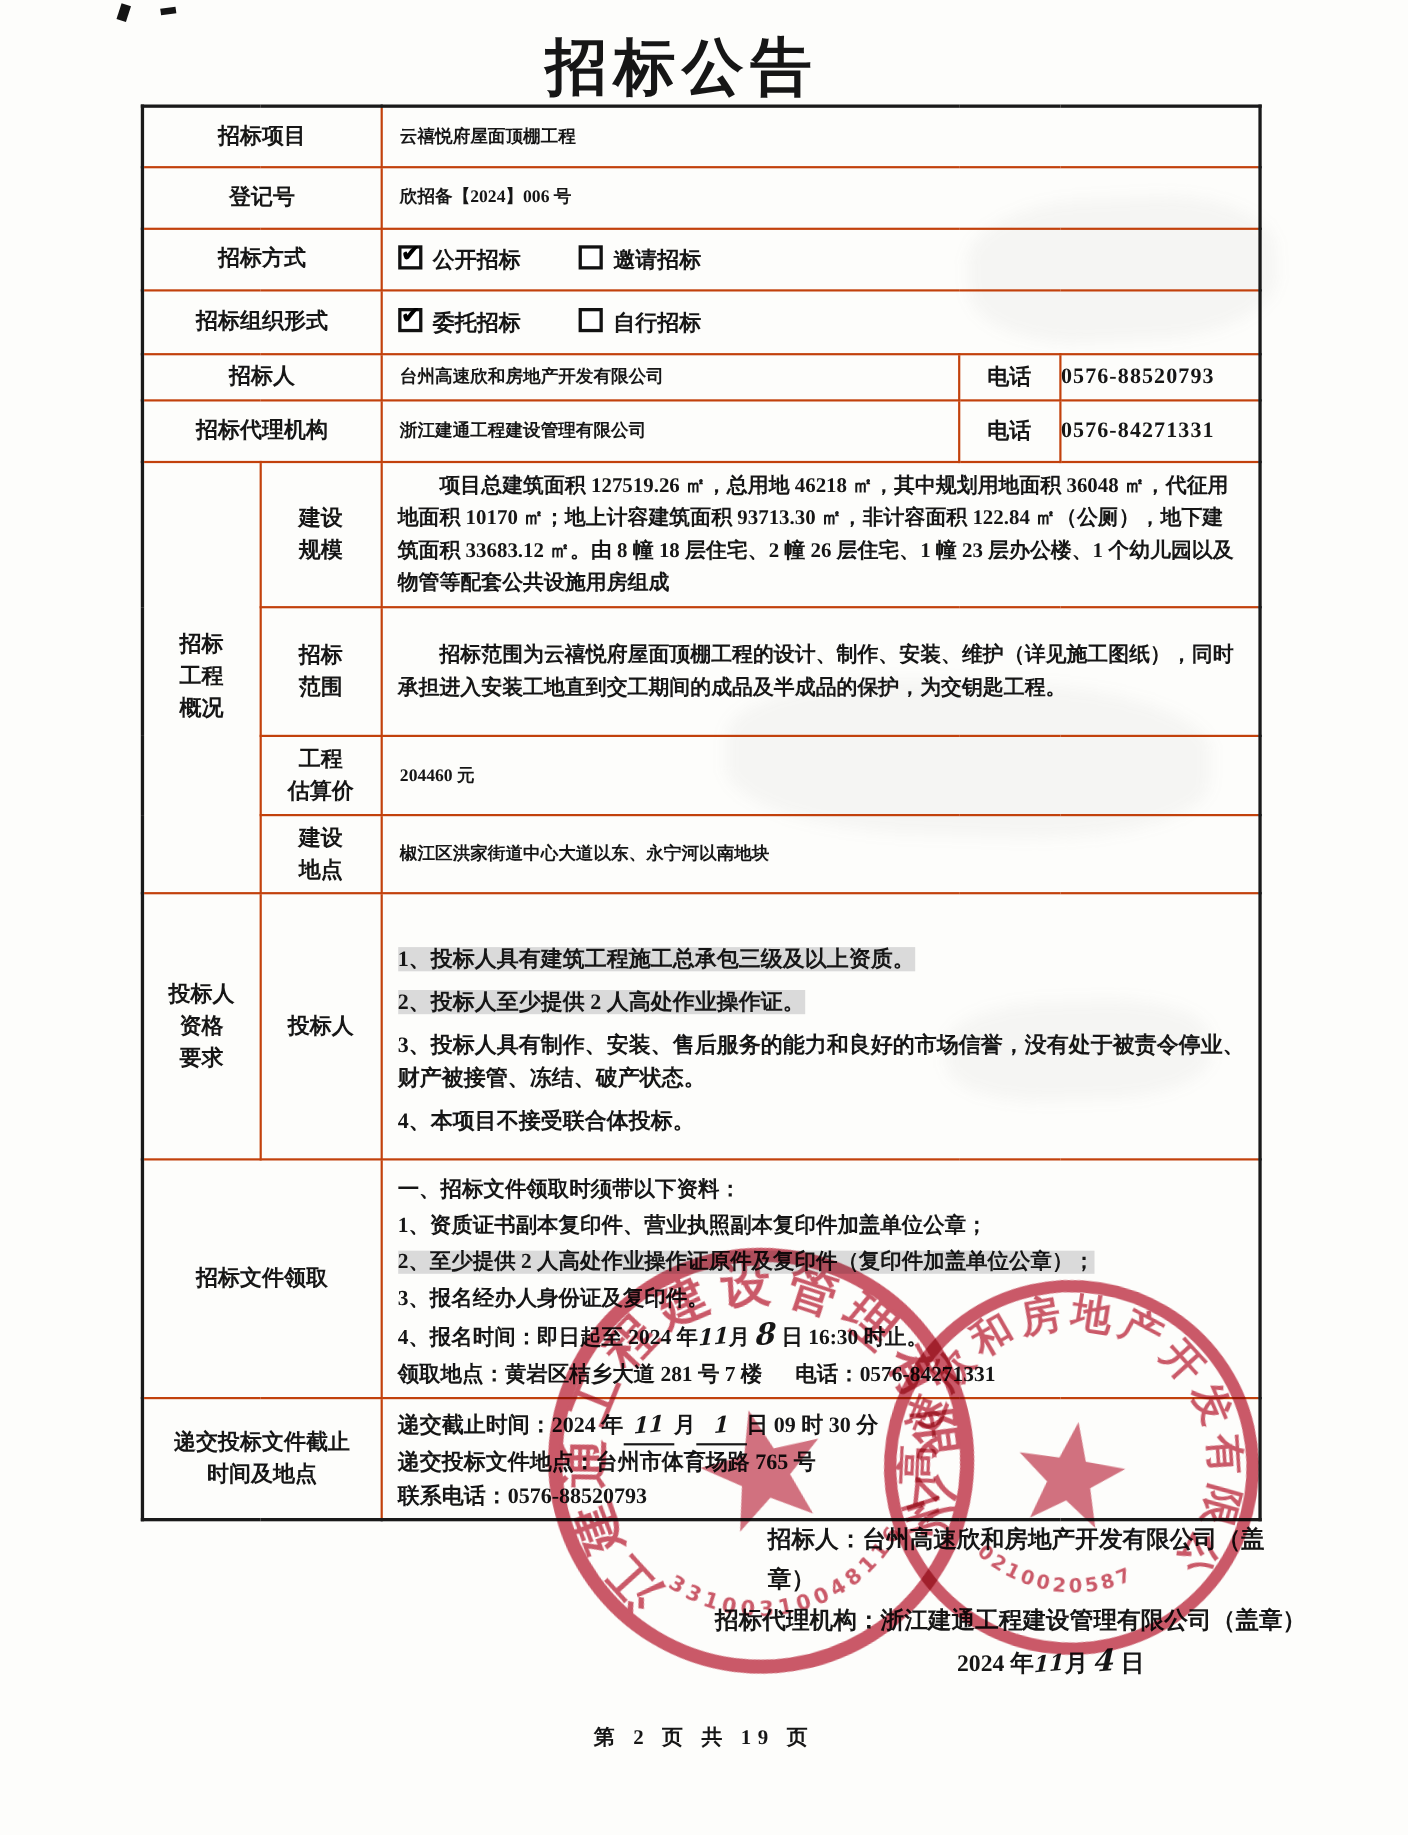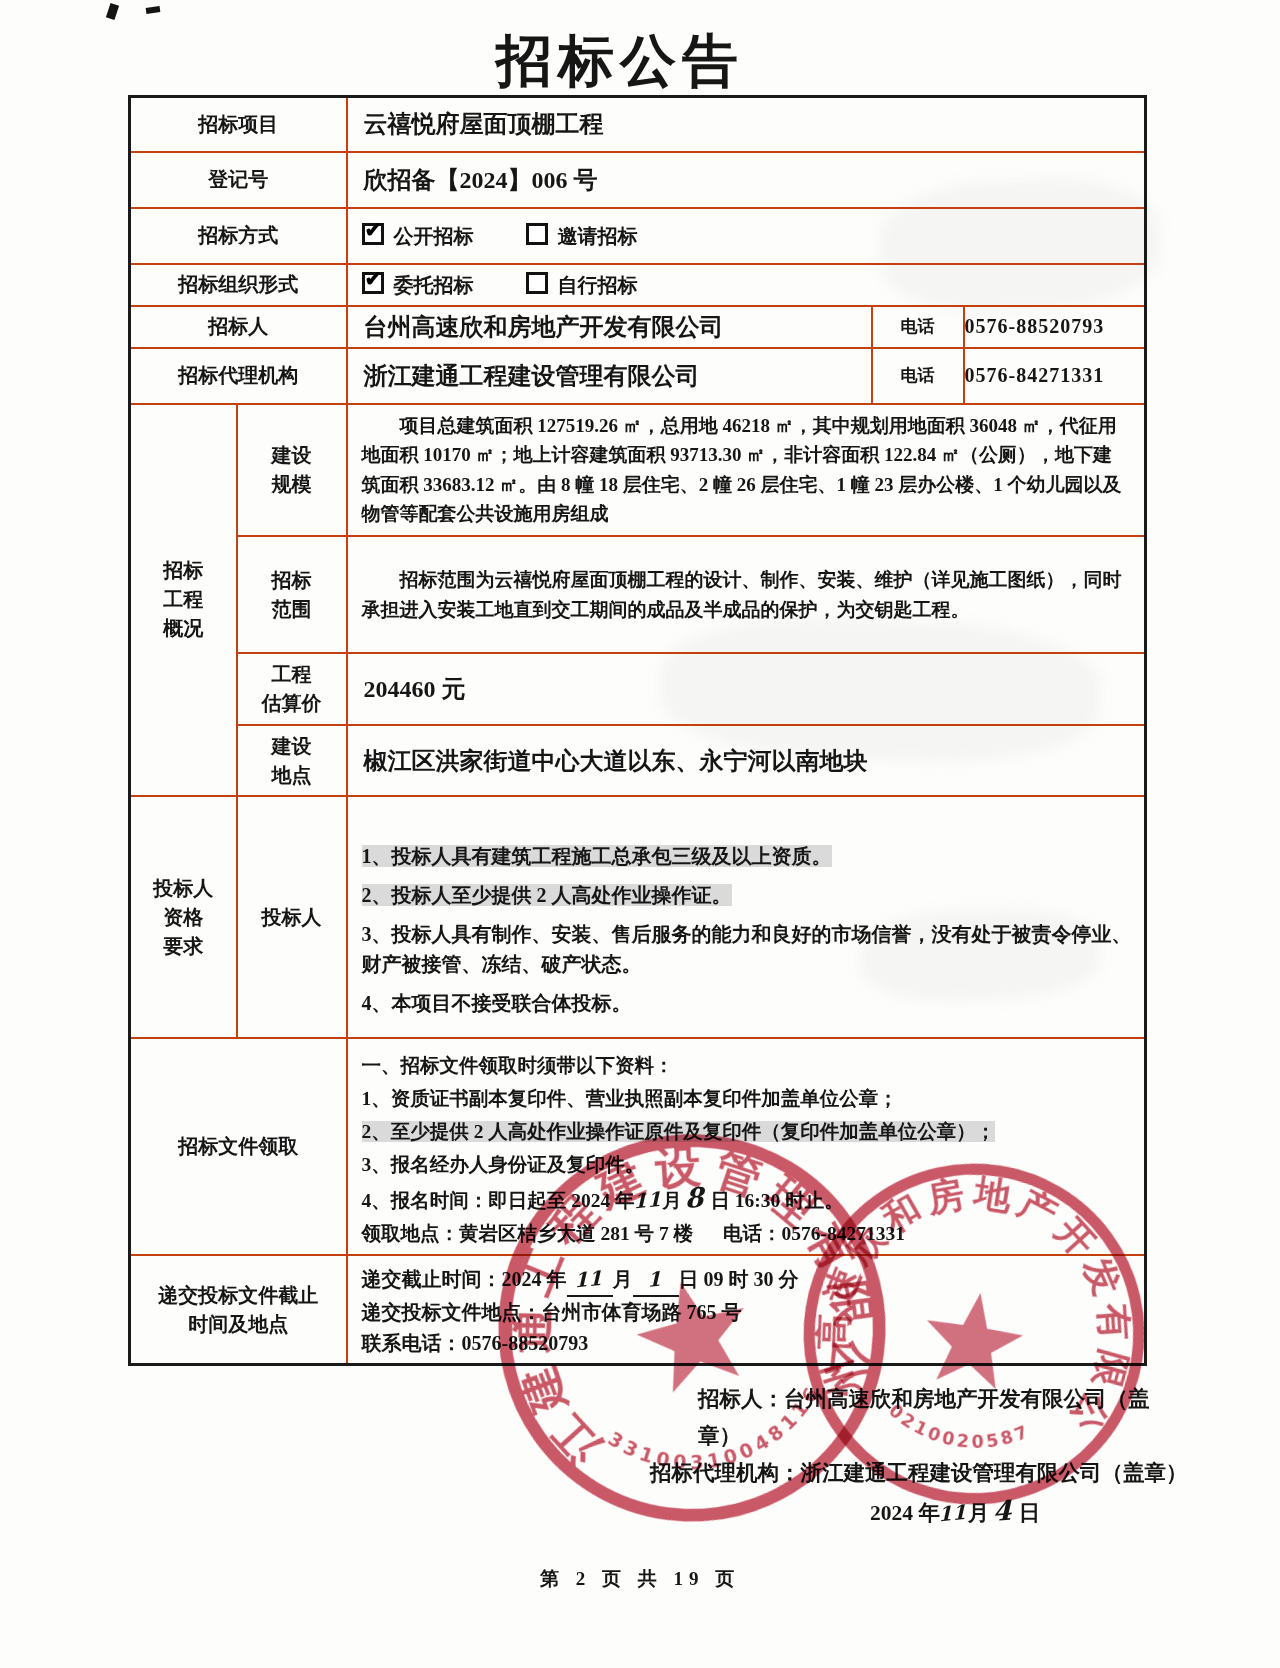--- a/index.html
+++ b/index.html
@@ -21,26 +21,26 @@
     border-collapse:collapse;table-layout:fixed;
     border:3px solid #1a1a1a;
   }
   table.main td{
     border:2px solid #c2410c;
     vertical-align:middle;
     font-weight:700;
   }
   .lbl{text-align:center;font-size:20px;line-height:1.45;}
   .prewrap{white-space:pre-line;}
-  .val{font-size:24px;padding:4px 10px 4px 16px;}
+  .val{font-size:16px;padding:4px 10px 4px 16px;}
   .para{
     font-size:19px;line-height:1.56;text-indent:2em;
     padding:6px 14px 6px 14px;font-weight:700;
   }
-  .phone-lbl{text-align:center;font-size:17px;}
+  .phone-lbl{text-align:center;font-size:20px;}
   .phone-val{font-size:20px;padding-left:0;letter-spacing:1px;border-radius:26px;}
   
   .opt-row{padding-left:14px;font-size:20px;}
   .cb{
     display:inline-block;width:16px;height:16px;border:3px solid #111;
     position:relative;top:2px;background:#fff;
   }
   .cb .tick{
     position:absolute;left:0px;top:-8px;font-size:21px;font-weight:900;color:#000;
   }
@@ -117,21 +117,21 @@
     <td colspan="3" class="val">欣招备【2024】006 号</td>
   </tr>
 
   <tr style="height:56px">
     <td colspan="2" class="lbl">招标方式</td>
     <td colspan="3" class="opt-row">
       <span class="cb"><span class="tick">✔</span></span><span class="opt-label">公开招标</span><span class="cb"></span><span class="opt-label">邀请招标</span>
     </td>
   </tr>
 
-  <tr style="height:42px">
+  <tr style="height:58px">
     <td colspan="2" class="lbl">招标组织形式</td>
     <td colspan="3" class="opt-row">
       <span class="cb"><span class="tick">✔</span></span><span class="opt-label">委托招标</span><span class="cb"></span><span class="opt-label">自行招标</span>
     </td>
   </tr>
 
   <tr style="height:42px">
     <td colspan="2" class="lbl">招标人</td>
     <td class="val">台州高速欣和房地产开发有限公司</td>
     <td class="phone-lbl">电话</td>

